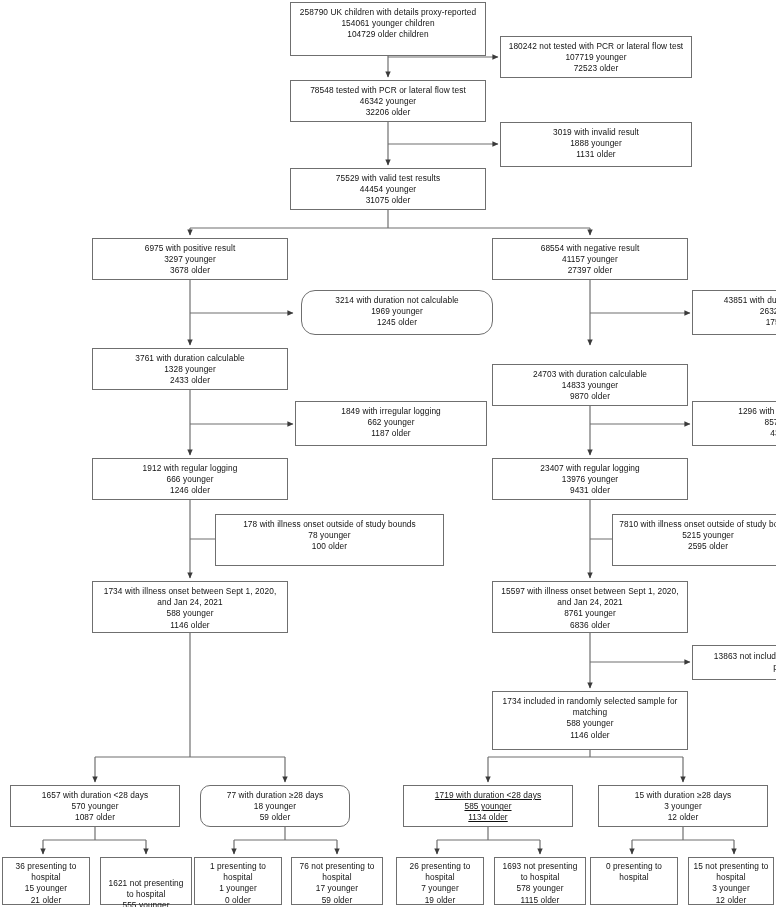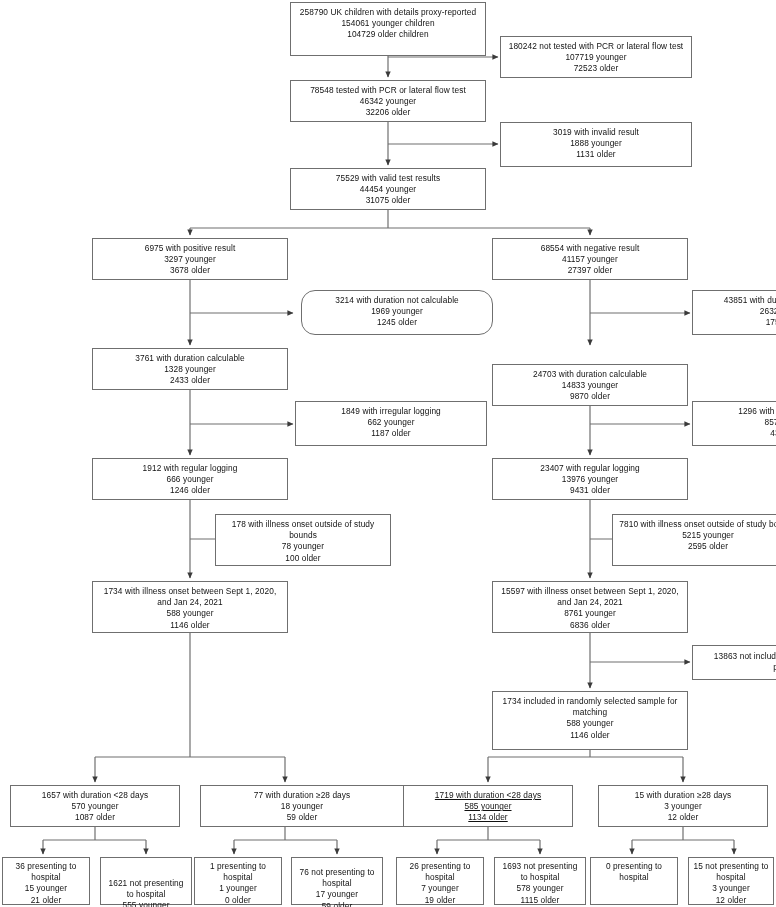--- a/index.html
+++ b/index.html
@@ -211,21 +211,21 @@
     <span class="ln">666 younger</span>
     <span class="ln">1246 older</span>
   </div>
 
   <div class="node" style="left:492px; top:458px; width:196px; height:42px;">
     <span class="ln">23407 with regular logging</span>
     <span class="ln">13976 younger</span>
     <span class="ln">9431 older</span>
   </div>
 
-  <div class="node" style="left:215px; top:514px; width:176px; height:52px;">
+  <div class="node" style="left:215px; top:514px; width:229px; height:52px;">
     <span class="ln wrapline">178 with illness onset outside of study bounds</span>
     <span class="ln">78 younger</span>
     <span class="ln">100 older</span>
   </div>
 
   <div class="node" style="left:612px; top:514px; width:192px; height:52px;">
     <span class="ln wrapline">7810 with illness onset outside of study bounds</span>
     <span class="ln">5215 younger</span>
     <span class="ln">2595 older</span>
   </div>
@@ -251,21 +251,21 @@
     <span class="ln">588 younger</span>
     <span class="ln">1146 older</span>
   </div>
 
   <div class="node" style="left:10px; top:785px; width:170px; height:42px;">
     <span class="ln">1657 with duration &lt;28 days</span>
     <span class="ln">570 younger</span>
     <span class="ln">1087 older</span>
   </div>
 
-  <div class="node" style="left:200px; top:785px; width:204px; height:42px;">
+  <div class="node" style="left:200px; top:785px; width:150px; height:42px;border-radius:10px;">
     <span class="ln">77 with duration ≥28 days</span>
     <span class="ln">18 younger</span>
     <span class="ln">59 older</span>
   </div>
 
   <div class="node" style="left:403px; top:785px; width:170px; height:42px;text-decoration:underline;">
     <span class="ln">1719 with duration &lt;28 days</span>
     <span class="ln">585 younger</span>
     <span class="ln">1134 older</span>
   </div>
@@ -287,21 +287,21 @@
     <span class="ln">555 younger</span>
     <span class="ln">1066 older</span>
   </div>
 
   <div class="node left-body" style="left:194px; top:857px; width:88px; height:48px; padding:3px 4px;">
     <span class="ln wrapline">1 presenting to hospital</span>
     <span class="ln">1 younger</span>
     <span class="ln">0 older</span>
   </div>
 
-  <div class="node" style="left:291px; top:857px; width:92px; height:48px; padding:9px 4px;">
+  <div class="node" style="left:291px; top:857px; width:92px; height:48px; padding:3px 4px;">
     <span class="ln wrapline">76 not presenting to hospital</span>
     <span class="ln">17 younger</span>
     <span class="ln">59 older</span>
   </div>
 
   <div class="node left-body" style="left:396px; top:857px; width:88px; height:48px; padding:3px 4px;">
     <span class="ln wrapline">26 presenting to hospital</span>
     <span class="ln">7 younger</span>
     <span class="ln">19 older</span>
   </div>

